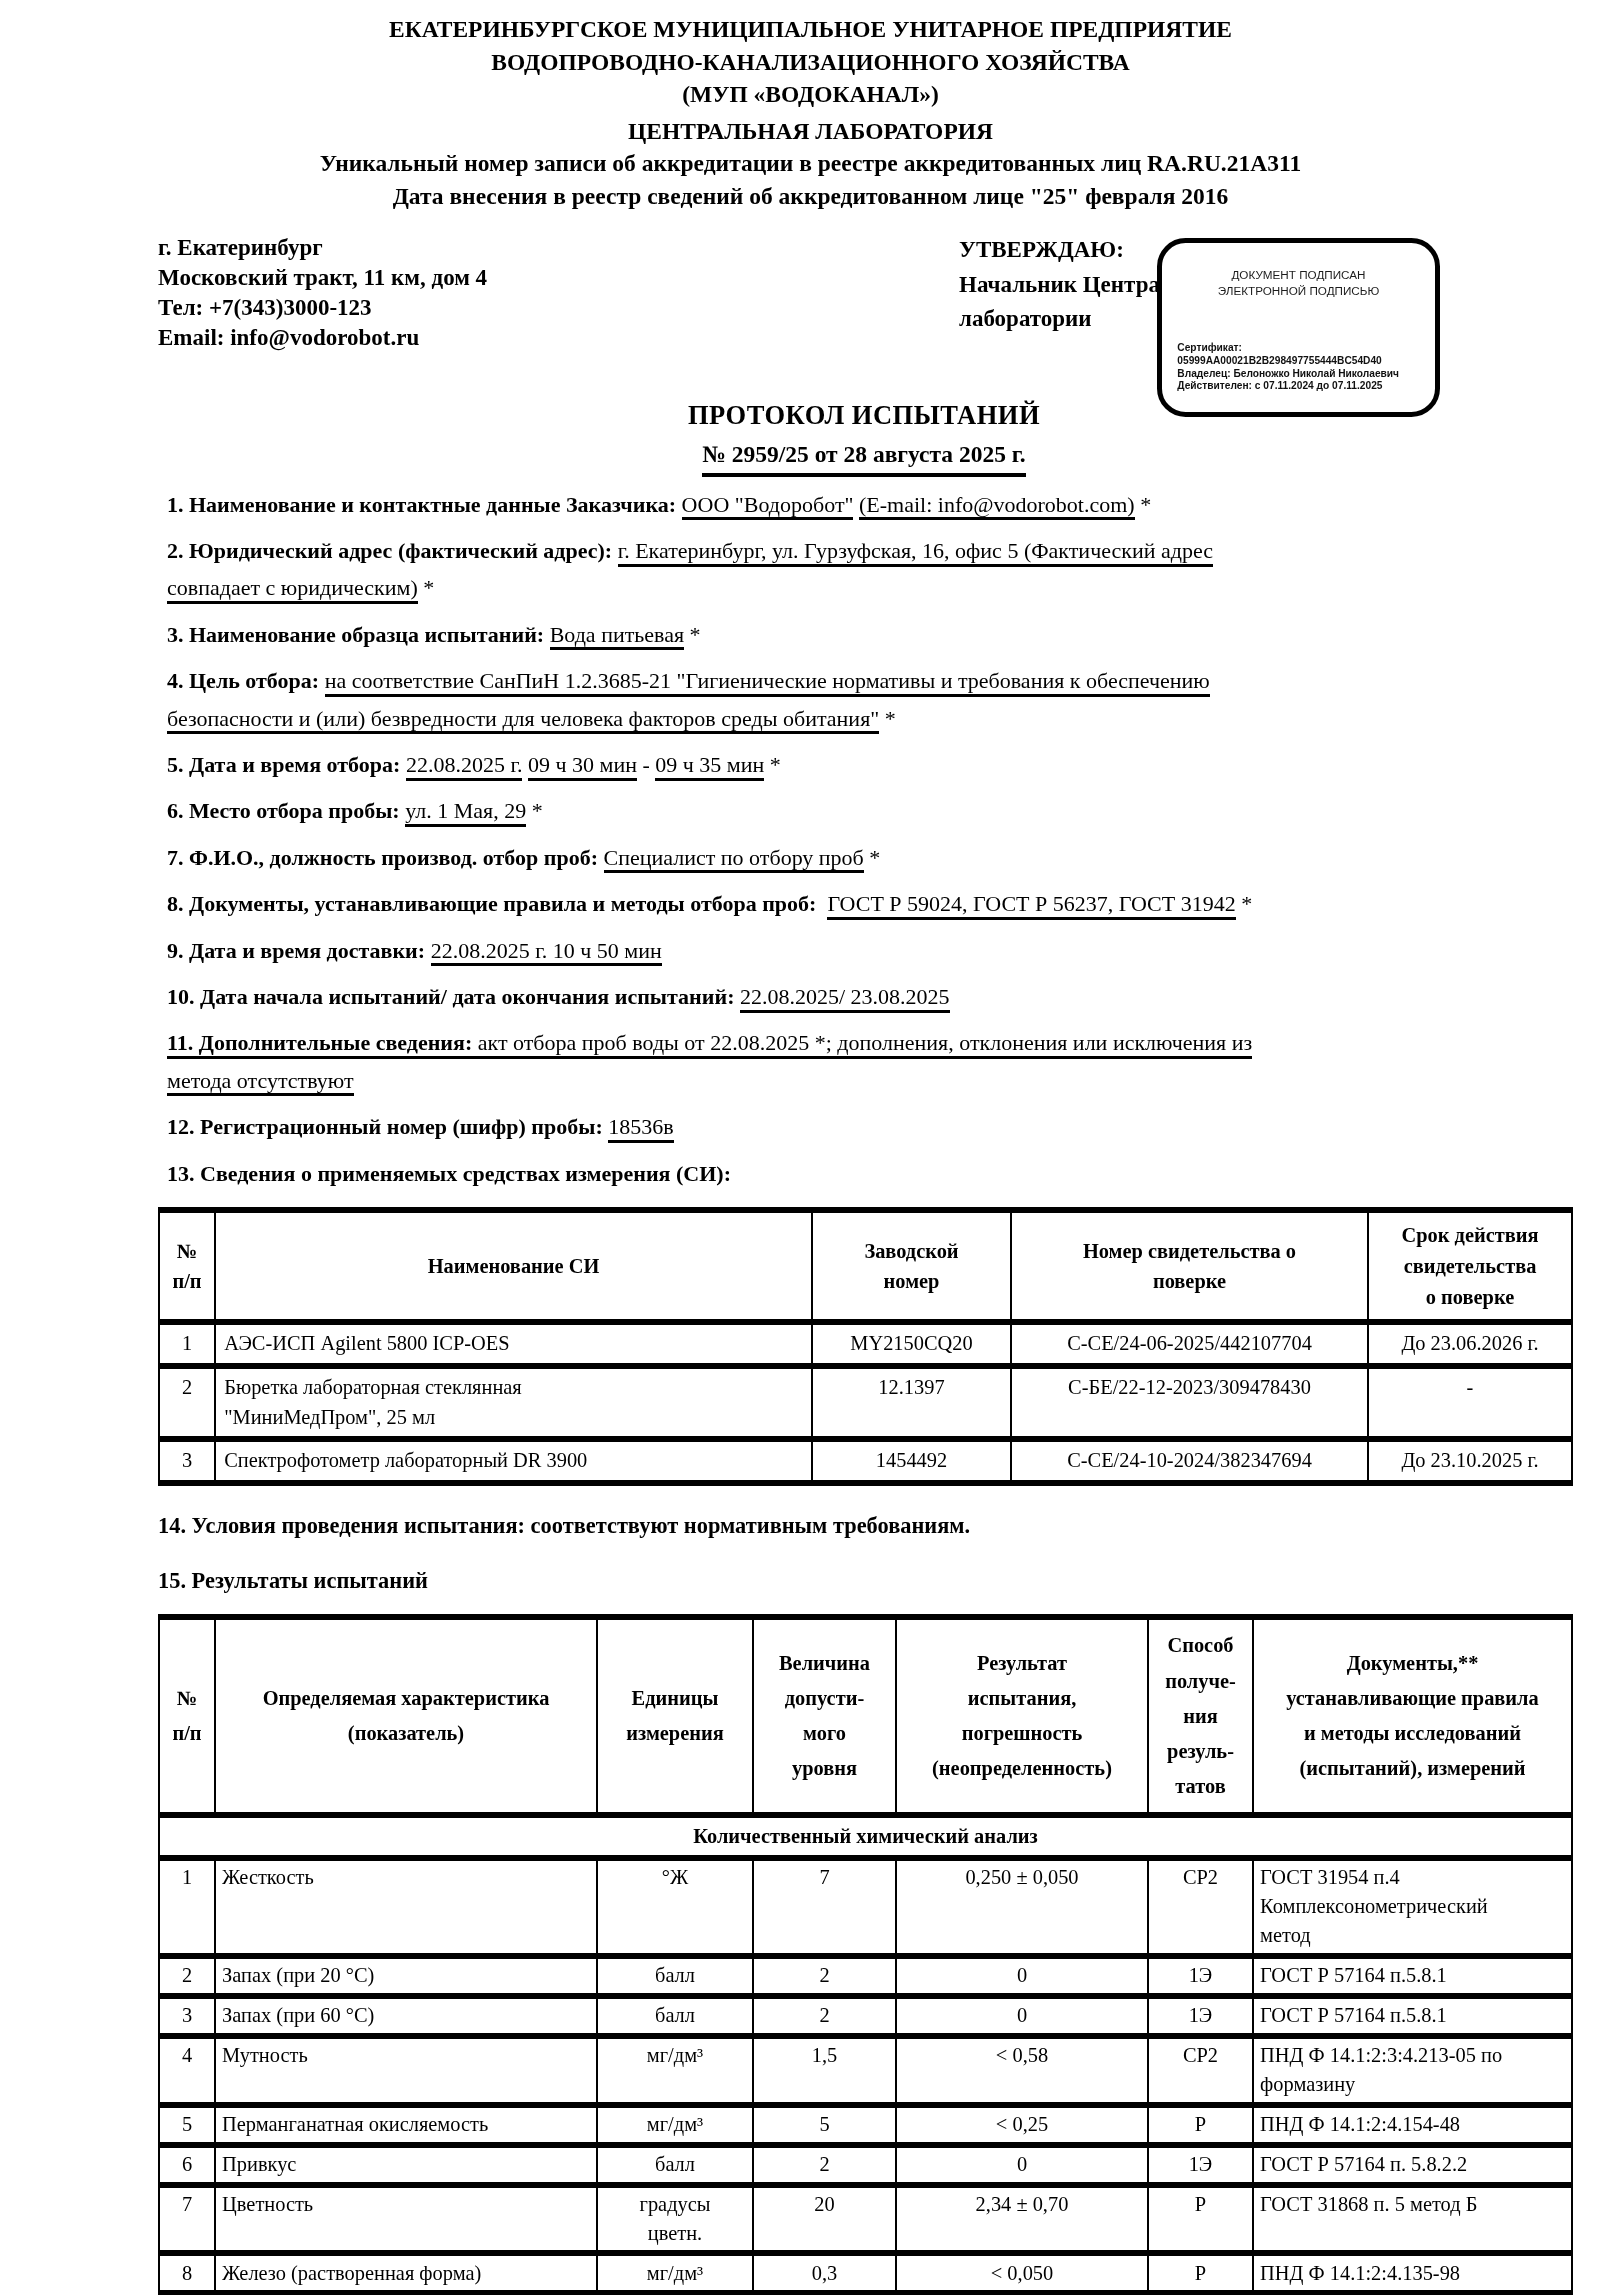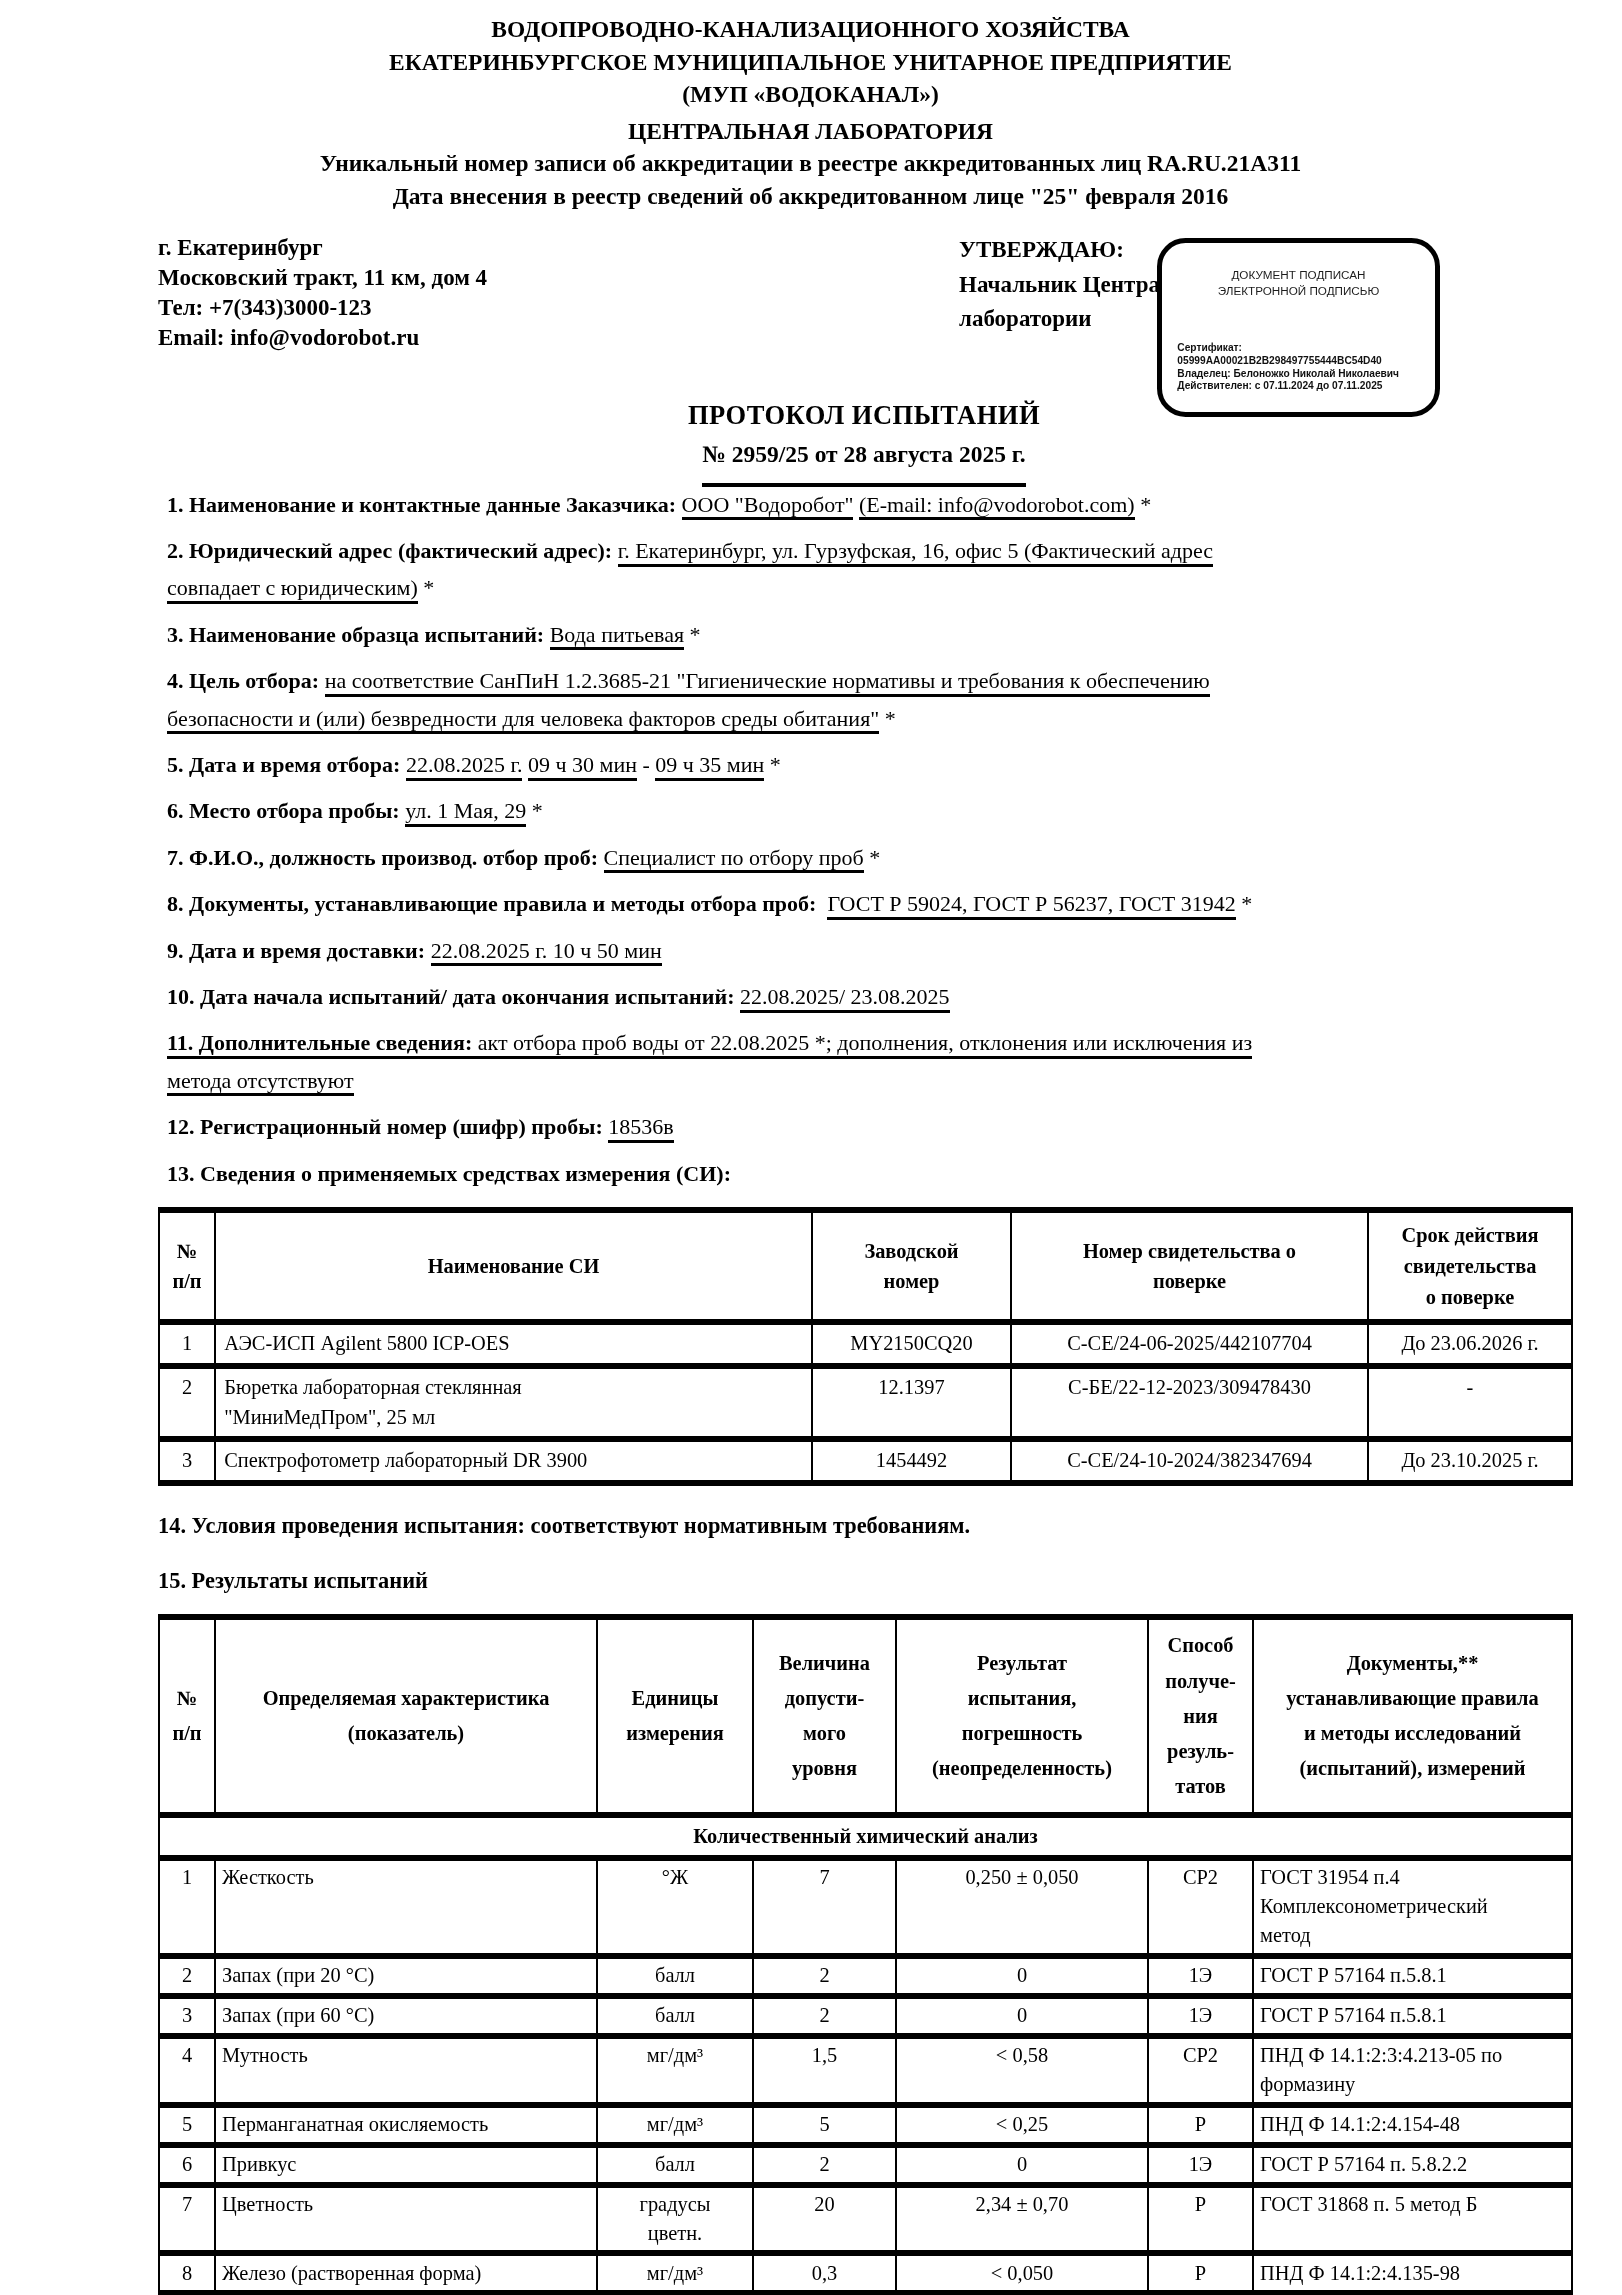--- a/index.html
+++ b/index.html
@@ -27,21 +27,21 @@
     position:absolute;left:999px;top:13px;width:283px;height:179px;
     border:5.1px solid #000;border-radius:28.6px;box-sizing:border-box;
     font-family:"Liberation Sans", sans-serif;background:#fff;z-index:2;
   }
   .stamp-title{margin-top:23.5px;text-align:center;font-size:11.7px;line-height:1.4;color:#1c1c1c;}
   .stamp-cert{position:absolute;left:15.3px;top:99px;right:10.2px;font-size:10.2px;font-weight:bold;line-height:1.25;color:#111;}
   
   .title-block{text-align:center;margin-top:2px;}
   .doc-title{font-size:26.5px;font-weight:bold;letter-spacing:0.5px;}
   .doc-number{font-size:23.5px;font-weight:bold;margin-top:10.2px;}
-  .doc-number .u{border-bottom:4.1px solid #000;padding-bottom:16px;}
+  .doc-number .u{border-bottom:4.1px solid #000;padding-bottom:6px;}
   
   .items{margin-top:17.3px;font-size:22px;line-height:1.7;white-space:pre-line;}
   .item{margin:9px;}
   .item .lbl{font-weight:bold;}
   .u{border-bottom:3.6px solid #000;padding-bottom:0.5px;}
   .lbl.u{border-bottom:3.6px solid #000;}
   
   table{border-collapse:collapse;width:100%;table-layout:fixed;}
   th,td{
     border:2.5px solid #000;border-top-width:6.1px;border-bottom-width:6.1px;
@@ -60,22 +60,22 @@
   tr.section-row td{text-align:center;font-weight:bold;padding:5.1px 4.1px;line-height:1.3;}
   
   .bold-line{font-weight:bold;font-size:22.4px;margin:23.5px 0 0 0;line-height:1.4;}
 </style>
 </head>
 <body>
 
 <div class="page">
 
   <div class="org-header">
+    <div>ЕКАТЕРИНБУРГСКОЕ МУНИЦИПАЛЬНОЕ УНИТАРНОЕ ПРЕДПРИЯТИЕ</div>
     <div>ВОДОПРОВОДНО-КАНАЛИЗАЦИОННОГО ХОЗЯЙСТВА</div>
-    <div>ЕКАТЕРИНБУРГСКОЕ МУНИЦИПАЛЬНОЕ УНИТАРНОЕ ПРЕДПРИЯТИЕ</div>
     <div>(МУП «ВОДОКАНАЛ»)</div>
     <div class="lab">ЦЕНТРАЛЬНАЯ ЛАБОРАТОРИЯ</div>
     <div>Уникальный номер записи об аккредитации в реестре аккредитованных лиц RA.RU.21А311</div>
     <div>Дата внесения в реестр сведений об аккредитованном лице  "25" февраля 2016</div>
   </div>
 
   <div class="info-row">
     <div class="contacts">
       <div>г. Екатеринбург</div>
       <div>Московский тракт, 11 км, дом 4</div>

